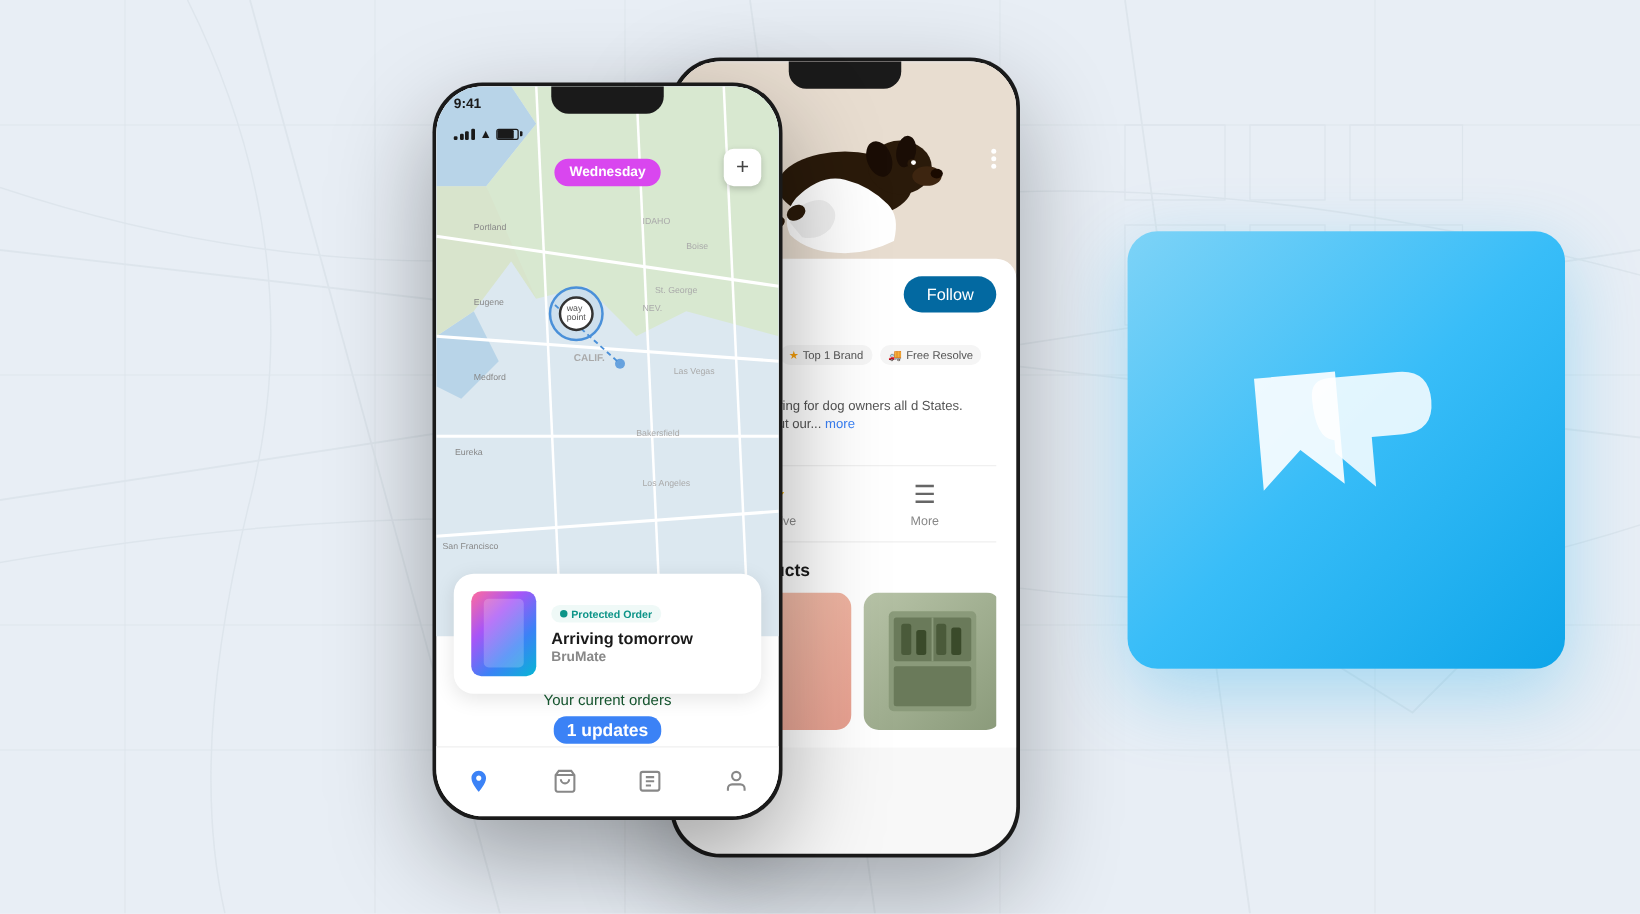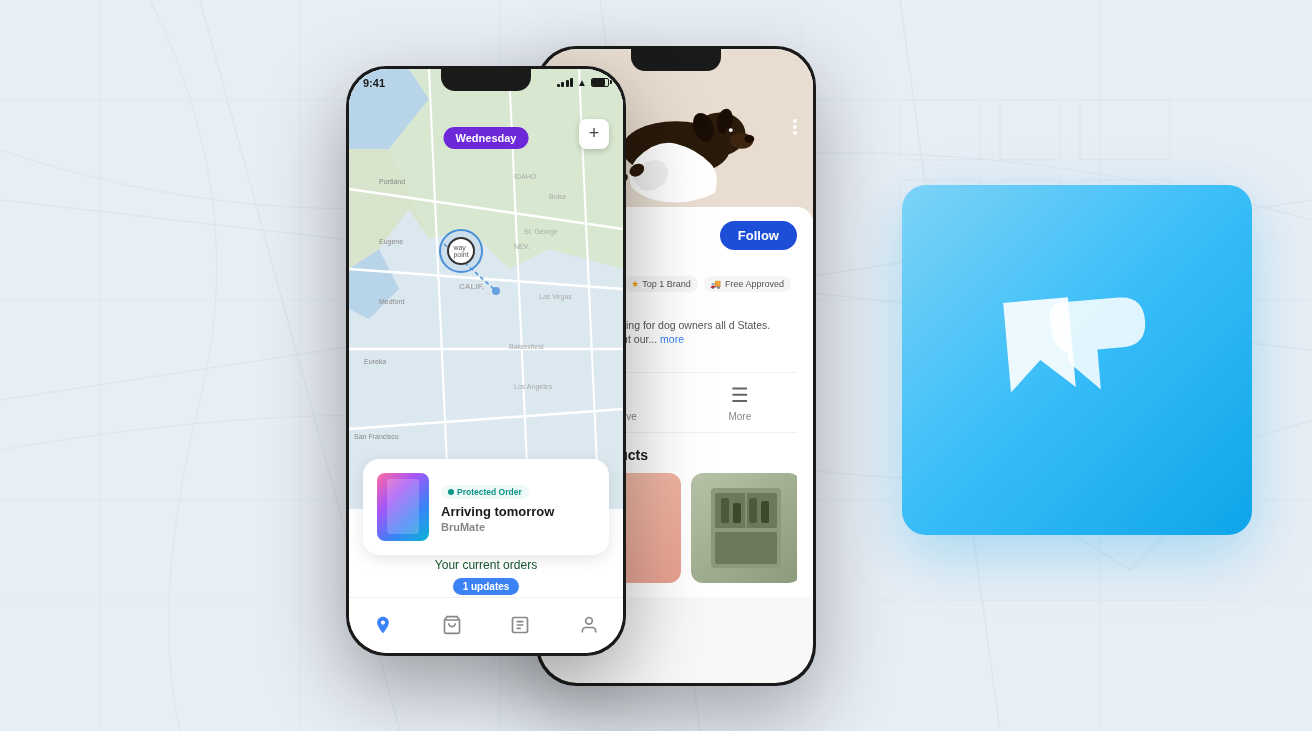--- a/index.html
+++ b/index.html
@@ -87,20 +87,21 @@
       left: 0;
       right: 0;
       height: 44px;
       display: flex;
       align-items: flex-start;
       padding-top: 8px;
       padding-left: 14px;
       padding-right: 14px;
       justify-content: space-between;
       z-index: 9;
+      flex-direction: column;
     }
 
     .status-time {
       font-size: 11px;
       font-weight: 700;
       color: #1a1a1a;
     }
 
     .status-icons {
       display: flex;
@@ -185,21 +186,21 @@
       font-size: 18px;
       color: #444;
     }
 
     
     .wednesday-badge {
       position: absolute;
       top: 58px;
       left: 50%;
       transform: translateX(-50%);
-      background: #6d28d9;
+      background: #d946ef;
       color: white;
       font-size: 11px;
       font-weight: 600;
       padding: 5px 12px;
       border-radius: 14px;
       white-space: nowrap;
     }
 
     
     .map-pin {
@@ -322,21 +323,21 @@
 
     .current-orders-title {
       font-size: 12px;
       color: #14532d;
       font-weight: 500;
     }
 
     .updates-badge {
       background: #3b82f6;
       color: white;
-      font-size: 10px;
+      font-size: 14px;
       font-weight: 600;
       padding: 3px 10px;
       border-radius: 10px;
     }
 
     
     .bottom-nav {
       position: absolute;
       bottom: 0;
       left: 0;
@@ -445,24 +446,24 @@
       font-weight: 700;
       color: #1a1a1a;
     }
 
     .verified-icon {
       color: #3b82f6;
       font-size: 14px;
     }
 
     .follow-btn {
-      background: #1d4ed8;
+      background: #0369a1;
       color: white;
       font-size: 13px;
-      font-weight: 700;
+      font-weight: 400;
       padding: 7px 18px;
       border-radius: 20px;
       border: none;
     }
 
     .followers-text {
       font-size: 10.5px;
       color: #888;
       margin-bottom: 8px;
     }
@@ -717,21 +718,21 @@
             <div class="badge-item">
               <span class="badge-check">✓</span>
               <span>Approved</span>
             </div>
             <div class="badge-item">
               <span class="badge-star">★</span>
               <span>Top 1 Brand</span>
             </div>
             <div class="badge-item">
               <span>🚚</span>
-              <span>Free Approved</span>
+              <span>Free Resolve</span>
             </div>
           </div>
 
           <div class="store-location">OREGON</div>
 
           <div class="store-desc">
             <span>ily-friendly offering for dog owners all d States. Come check out our...</span>
             <a href="#">more</a>
             <br>
             <a href="#">om ↗</a>

